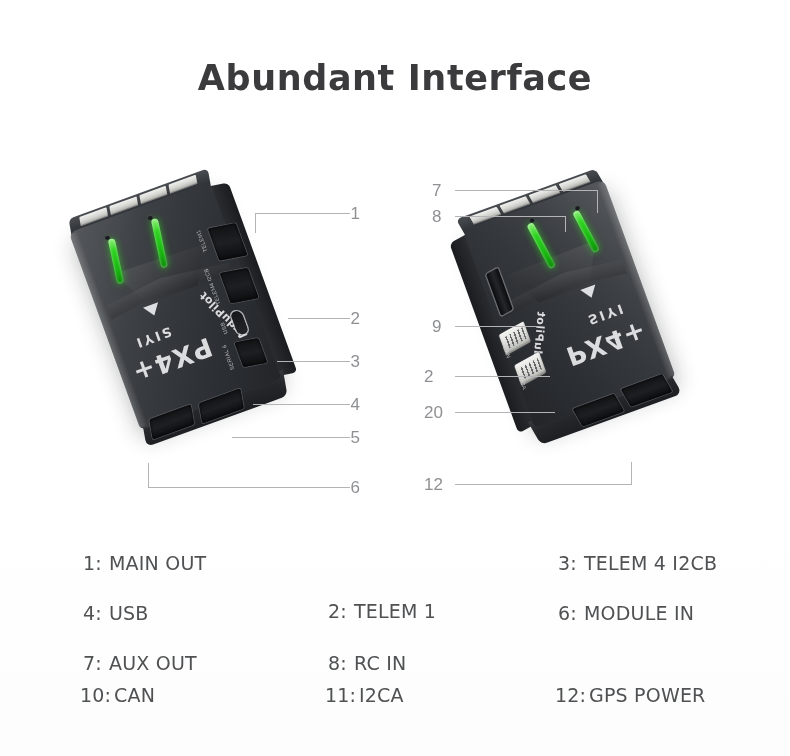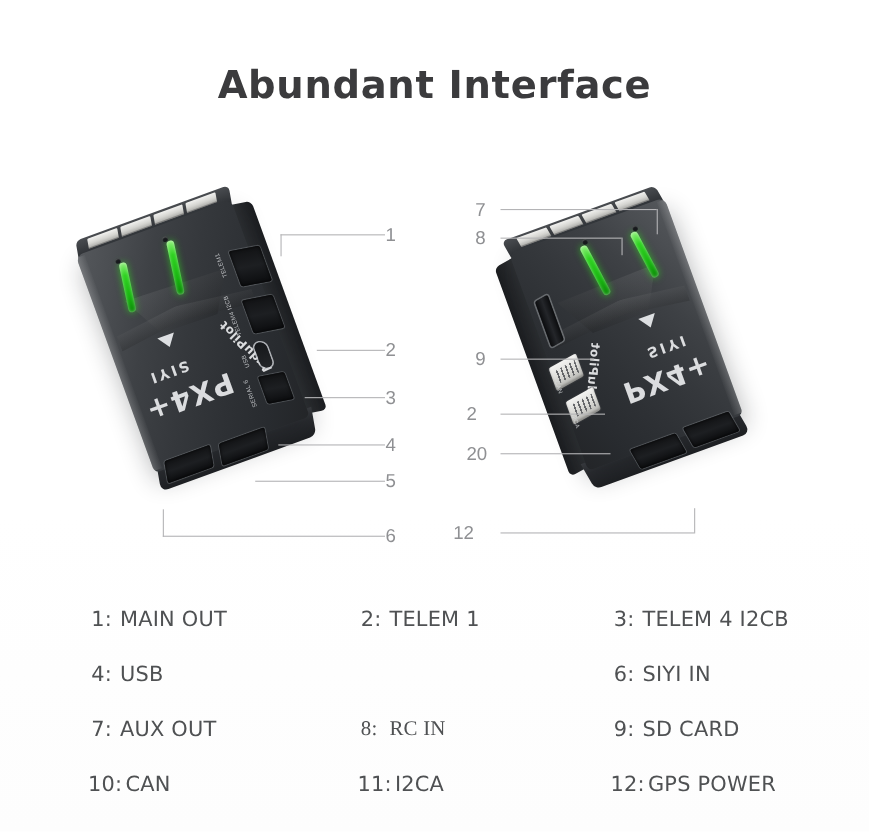--- a/index.html
+++ b/index.html
@@ -459,59 +459,56 @@
   <div class="callout-num" style="left:432px; top:318px;">9</div>
 
   <div class="lead lead-h" style="left:455px; top:376px; width:95px;"></div>
   <div class="callout-num" style="left:424px; top:368px;">2</div>
 
   <div class="lead lead-h" style="left:455px; top:412px; width:100px;"></div>
   <div class="callout-num" style="left:424px; top:404px;">20</div>
 
   <div class="lead lead-h" style="left:455px; top:484px; width:176px;"></div>
   <div class="lead lead-v" style="left:631px; top:462px; height:23px;"></div>
-  <div class="callout-num" style="left:412px; top:476px;">12</div>
+  <div class="callout-num" style="left:424px; top:476px;">12</div>
 </div>
 
 <div class="legend">
 
   <div class="legend-row" style="top:12px;">
     <div class="legend-item" style="left:83px;">
       <span class="legend-num">1:</span><span>MAIN OUT</span>
     </div>
-    <div class="legend-item" style="left:328px;">
+    <div class="legend-item" style="left:328px;margin-top:48px;">
       <span class="legend-num">2:</span><span>TELEM 1</span>
     </div>
     <div class="legend-item" style="left:558px;">
       <span class="legend-num">3:</span><span>TELEM 4 I2CB</span>
     </div>
   </div>
 
   <div class="legend-row" style="top:62px;">
     <div class="legend-item" style="left:83px;">
       <span class="legend-num">4:</span><span>USB</span>
     </div>
     <div class="legend-item" style="left:558px;">
-      <span class="legend-num">6:</span><span>SIYI IN</span>
+      <span class="legend-num">6:</span><span>MODULE IN</span>
     </div>
   </div>
 
   <div class="legend-row" style="top:112px;">
     <div class="legend-item" style="left:83px;">
       <span class="legend-num">7:</span><span>AUX OUT</span>
     </div>
-    <div class="legend-item" style="left:328px;font-family:Liberation Serif, serif;">
+    <div class="legend-item" style="left:328px;">
       <span class="legend-num">8:</span><span>RC IN</span>
     </div>
-    <div class="legend-item" style="left:558px;">
-      <span class="legend-num">9:</span><span>SD CARD</span>
-    </div>
   </div>
 
-  <div class="legend-row" style="top:162px;text-decoration:underline;">
+  <div class="legend-row" style="top:144px;text-decoration:underline;">
     <div class="legend-item" style="left:80px;">
       <span class="legend-num" style="min-width:34px;">10:</span><span>CAN</span>
     </div>
     <div class="legend-item" style="left:325px;">
       <span class="legend-num" style="min-width:34px;">11:</span><span>I2CA</span>
     </div>
     <div class="legend-item" style="left:555px;">
       <span class="legend-num" style="min-width:34px;">12:</span><span>GPS POWER</span>
     </div>
   </div>

